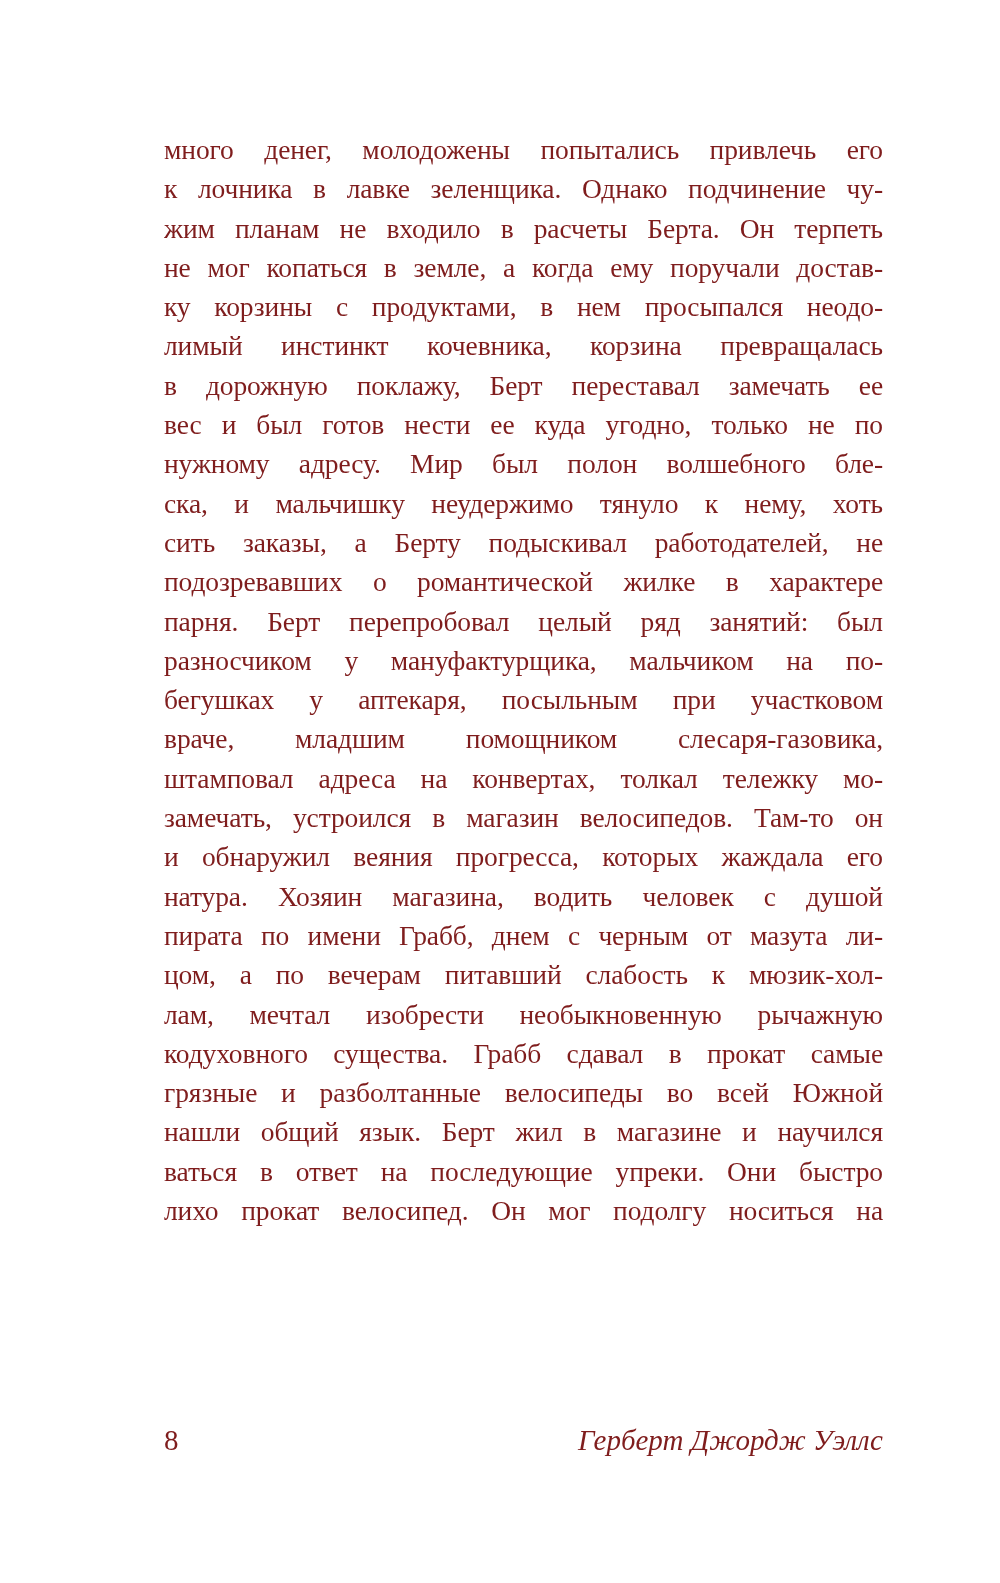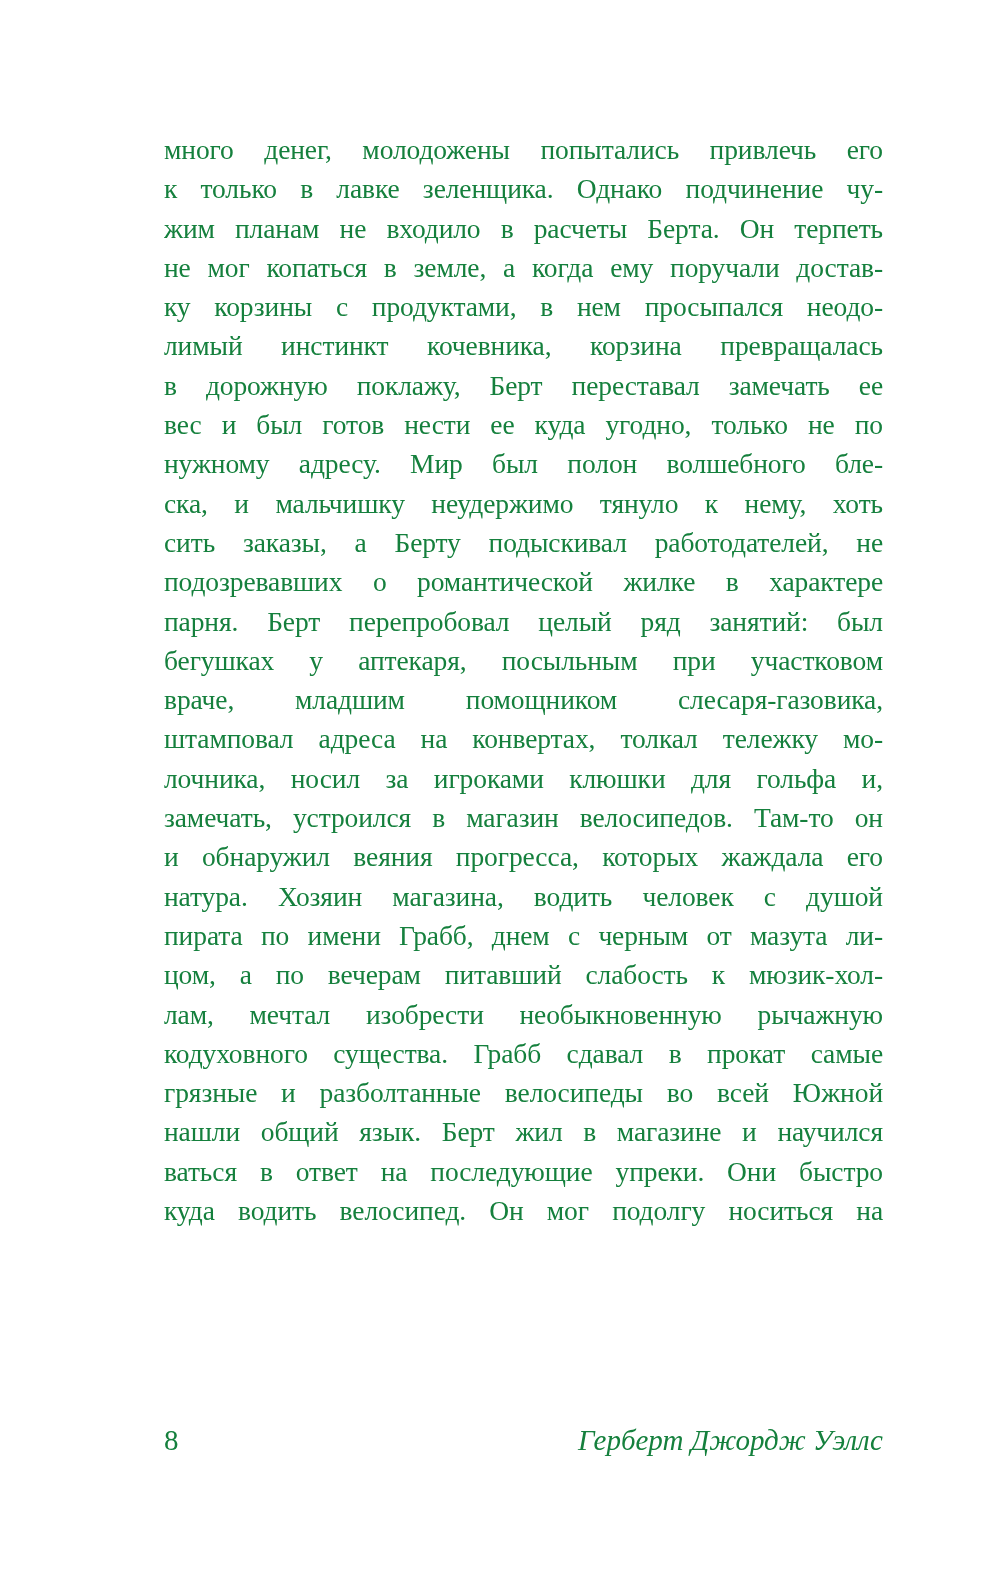--- a/index.html
+++ b/index.html
@@ -7,21 +7,21 @@
     padding: 0;
     background: #ffffff;
   }
   .page {
     position: relative;
     width: 1000px;
     height: 1583px;
     background: #ffffff;
     overflow: hidden;
     font-family: "Liberation Serif", serif;
-    color: #15803d;
+    color: #7f1d1d;
   }
   .text-block {
     position: absolute;
     left: 164px;
     top: 130px;
     width: 719px;
   }
   .text-line {
     font-size: 27.5px;
     line-height: 39.3px;
@@ -57,45 +57,45 @@
     font-style: italic;
     text-align: center;
   }
 </style>
 </head>
 <body>
 
 <div class="page">
   <div class="text-block" id="text-block">
       <div class="text-line">много денег, молодожены попытались привлечь его</div>
-      <div class="text-line">к только в лавке зеленщика. Однако подчинение чу-</div>
+      <div class="text-line">к лочника в лавке зеленщика. Однако подчинение чу-</div>
       <div class="text-line">жим планам не входило в расчеты Берта. Он терпеть</div>
       <div class="text-line">не мог копаться в земле, а когда ему поручали достав-</div>
       <div class="text-line">ку корзины с продуктами, в нем просыпался неодо-</div>
       <div class="text-line">лимый инстинкт кочевника, корзина превращалась</div>
       <div class="text-line">в дорожную поклажу, Берт переставал замечать ее</div>
       <div class="text-line">вес и был готов нести ее куда угодно, только не по</div>
       <div class="text-line">нужному адресу. Мир был полон волшебного бле-</div>
       <div class="text-line">ска, и мальчишку неудержимо тянуло к нему, хоть</div>
       <div class="text-line">сить заказы, а Берту подыскивал работодателей, не</div>
       <div class="text-line">подозревавших о романтической жилке в характере</div>
       <div class="text-line">парня. Берт перепробовал целый ряд занятий: был</div>
+      <div class="text-line">разносчиком у мануфактурщика, мальчиком на по-</div>
       <div class="text-line">бегушках у аптекаря, посыльным при участковом</div>
       <div class="text-line">враче, младшим помощником слесаря-газовика,</div>
       <div class="text-line">штамповал адреса на конвертах, толкал тележку мо-</div>
-      <div class="text-line">лочника, носил за игроками клюшки для гольфа и,</div>
       <div class="text-line">замечать, устроился в магазин велосипедов. Там-то он</div>
       <div class="text-line">и обнаружил веяния прогресса, которых жаждала его</div>
       <div class="text-line">натура. Хозяин магазина, водить человек с душой</div>
       <div class="text-line">пирата по имени Грабб, днем с черным от мазута ли-</div>
       <div class="text-line">цом, а по вечерам питавший слабость к мюзик-хол-</div>
       <div class="text-line">лам, мечтал изобрести необыкновенную рычажную</div>
       <div class="text-line">кодуховного существа. Грабб сдавал в прокат самые</div>
       <div class="text-line">грязные и разболтанные велосипеды во всей Южной</div>
       <div class="text-line">нашли общий язык. Берт жил в магазине и научился</div>
       <div class="text-line">ваться в ответ на последующие упреки. Они быстро</div>
-      <div class="text-line">куда водить велосипед. Он мог подолгу носиться на</div>
+      <div class="text-line">лихо прокат велосипед. Он мог подолгу носиться на</div>
     </div>
   <div class="footer">
     <span class="page-number">8</span>
     <span class="running-title">Герберт Джордж Уэллс</span>
   </div>
 </div>
 
 </body></html>

